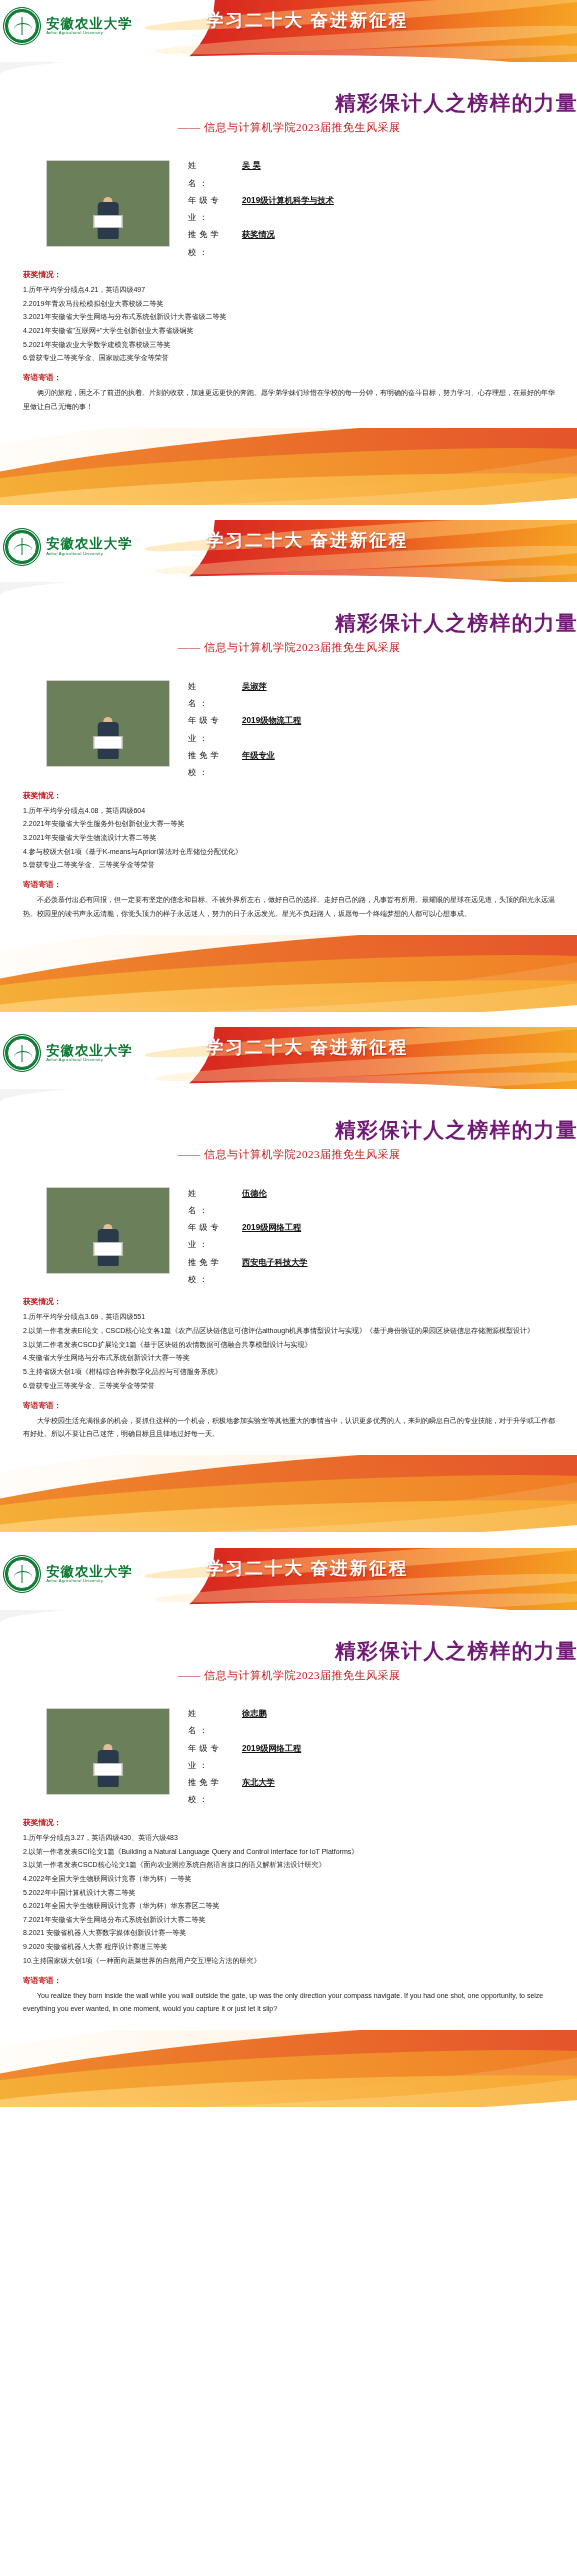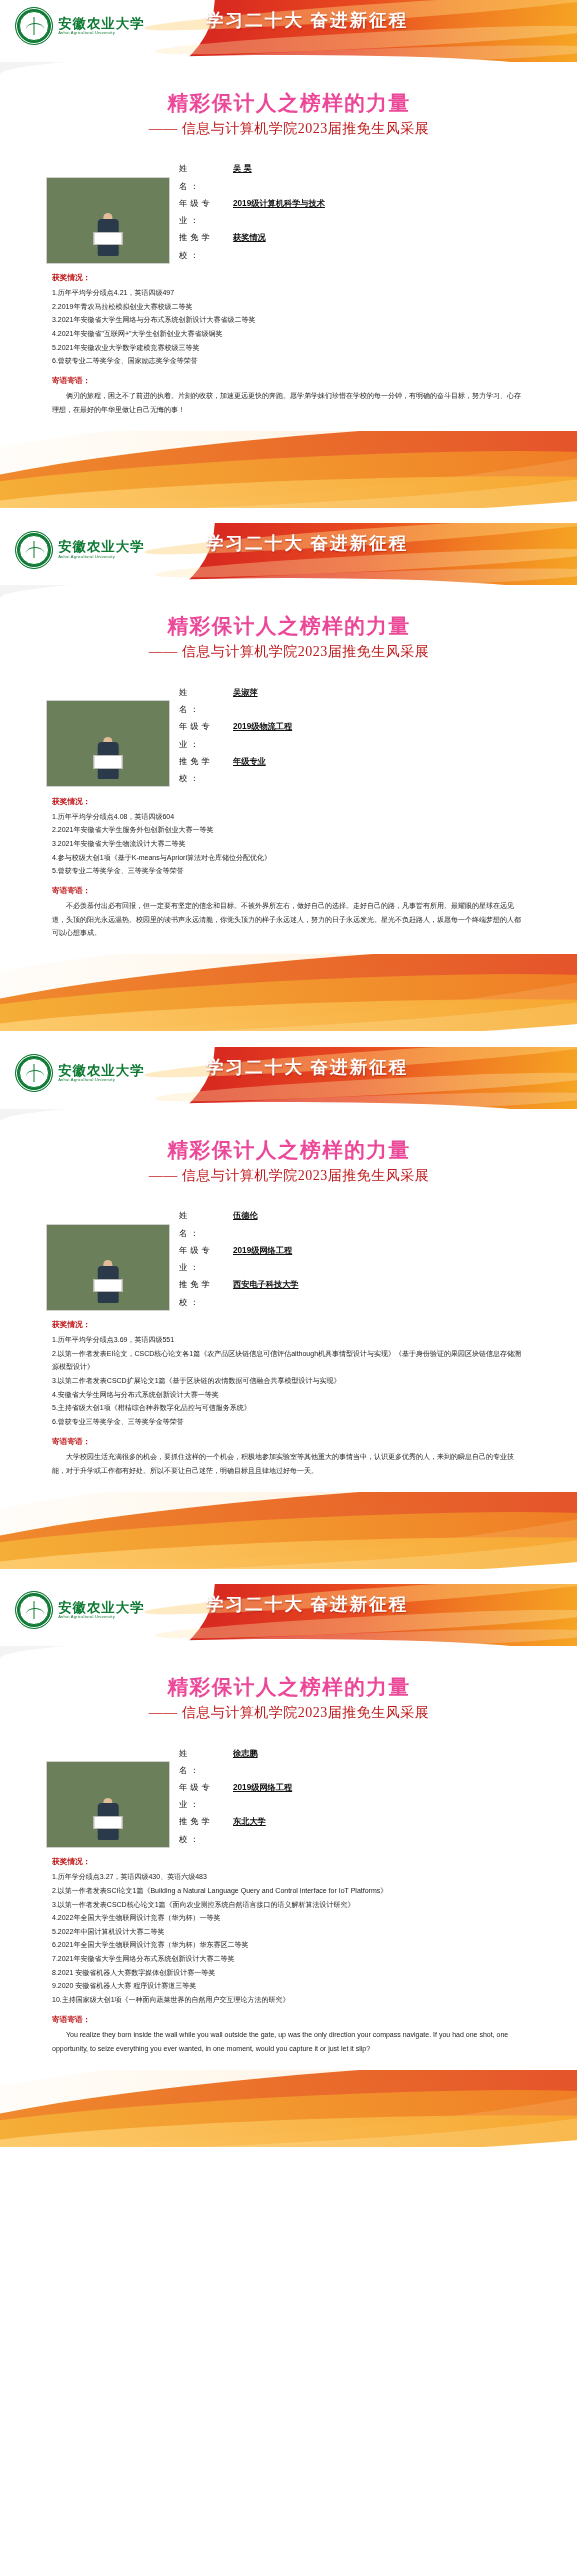--- a/index.html
+++ b/index.html
@@ -39,21 +39,21 @@
     position:absolute;
     height:15.5px;
     border-radius:50%;
     opacity:.45;
   }
   .banner .swoosh1 { left:144px; top:4.1px;  width:464px; background:#ffd27a; transform:rotate(-4deg); }
   .banner .swoosh2 { left:155px; top:32px; width:443px; background:#ffe9b0; transform:rotate(-3deg); opacity:.35;}
   .banner .swoosh3 { left:129px; top:49px; width:474px; background:#ffffff; transform:rotate(-2deg); opacity:.22;}
   .logo-wrap {
     position:absolute;
-    left:15px; top:7.2px;
+    left:3px; top:7.2px;
     display:flex; align-items:center; gap:5.2px;
     z-index:4;
   }
   .logo-seal {
     width:38px;height:38px;border-radius:50%;
     background:#0e7a34;
     border:1.5px solid #0e7a34;
     position:relative;
     display:flex;align-items:center;justify-content:center;
     box-shadow:0 0 0 1px #ffffff inset;
@@ -96,41 +96,41 @@
     position:relative;
     width:578px;height:13.4px;
     background:linear-gradient(90deg,#f3f3f3,#ffffff);
   }
   .wave:before{
     content:"";position:absolute;left:0;top:-7.2px;width:578px;height:20.6px;
     background:#ffffff;border-radius:50% 50% 0 0 / 100% 100% 0 0;
   }
   
   .main-title {
-    text-align:center;
+    text-align:right;
     font-family:"Liberation Serif", serif;
     font-size:20.6px;
     font-weight:bold;
-    color:#ec4899;
+    color:#701a75;
     letter-spacing:1.5px;
     margin:13.4px 0 3.1px;
   }
   .sub-title {
     text-align:center;
     font-family:"Liberation Serif", serif;
-    font-size:14px;
+    font-size:11px;
     color:#c0191b;
     letter-spacing:0.5px;
     margin-bottom:11.3px;
   }
   
   .profile {
     display:flex;
-    align-items:flex-end;
-    gap:9px;
+    align-items:center;
+    gap:18px;
     padding:0 46px;
     margin-bottom:9.3px;
   }
   .photo {
     width:124px;height:87px;
     border:0.5px solid #cfcfcf;
     border-radius:1px;
     position:relative;
     overflow:hidden;
     flex:0 0 auto;
@@ -152,21 +152,21 @@
   .info {
     padding-top:11.3px;
     font-size:8.2px;
     line-height:2.1;
     color:#222;
   }
   .info .row { display:flex; }
   .info .lbl { width:54px; color:#111; letter-spacing:3.1px; }
   .info .val { color:#111; font-weight:bold;text-decoration:underline; }
   
-  .section { padding:0 52px; }
+  .section { padding:0 23px; }
   .sec-head {
     font-size:7.7px;
     font-weight:bold;
     color:#c0191b;
     margin:8.2px 0 3.1px;
   }
   .sec-body { font-size:7px; line-height:1.95; color:#222; }
   .sec-body p { margin:0; }
   .sec-body .indent { text-indent:2em; }
   

